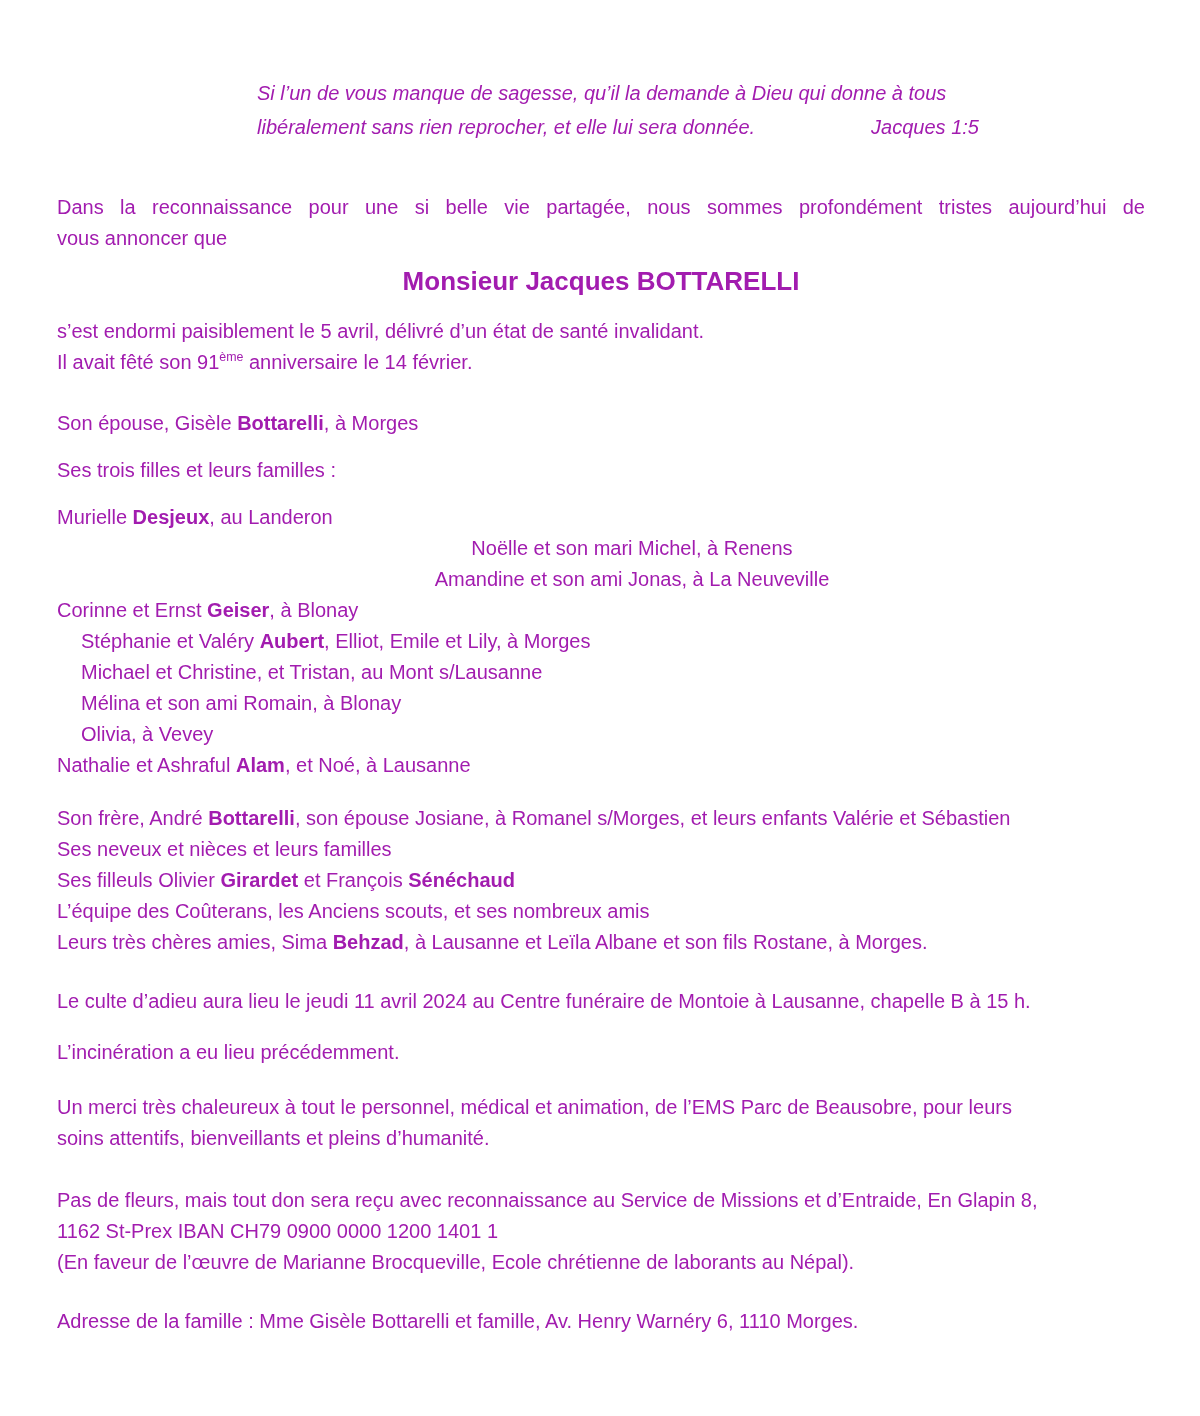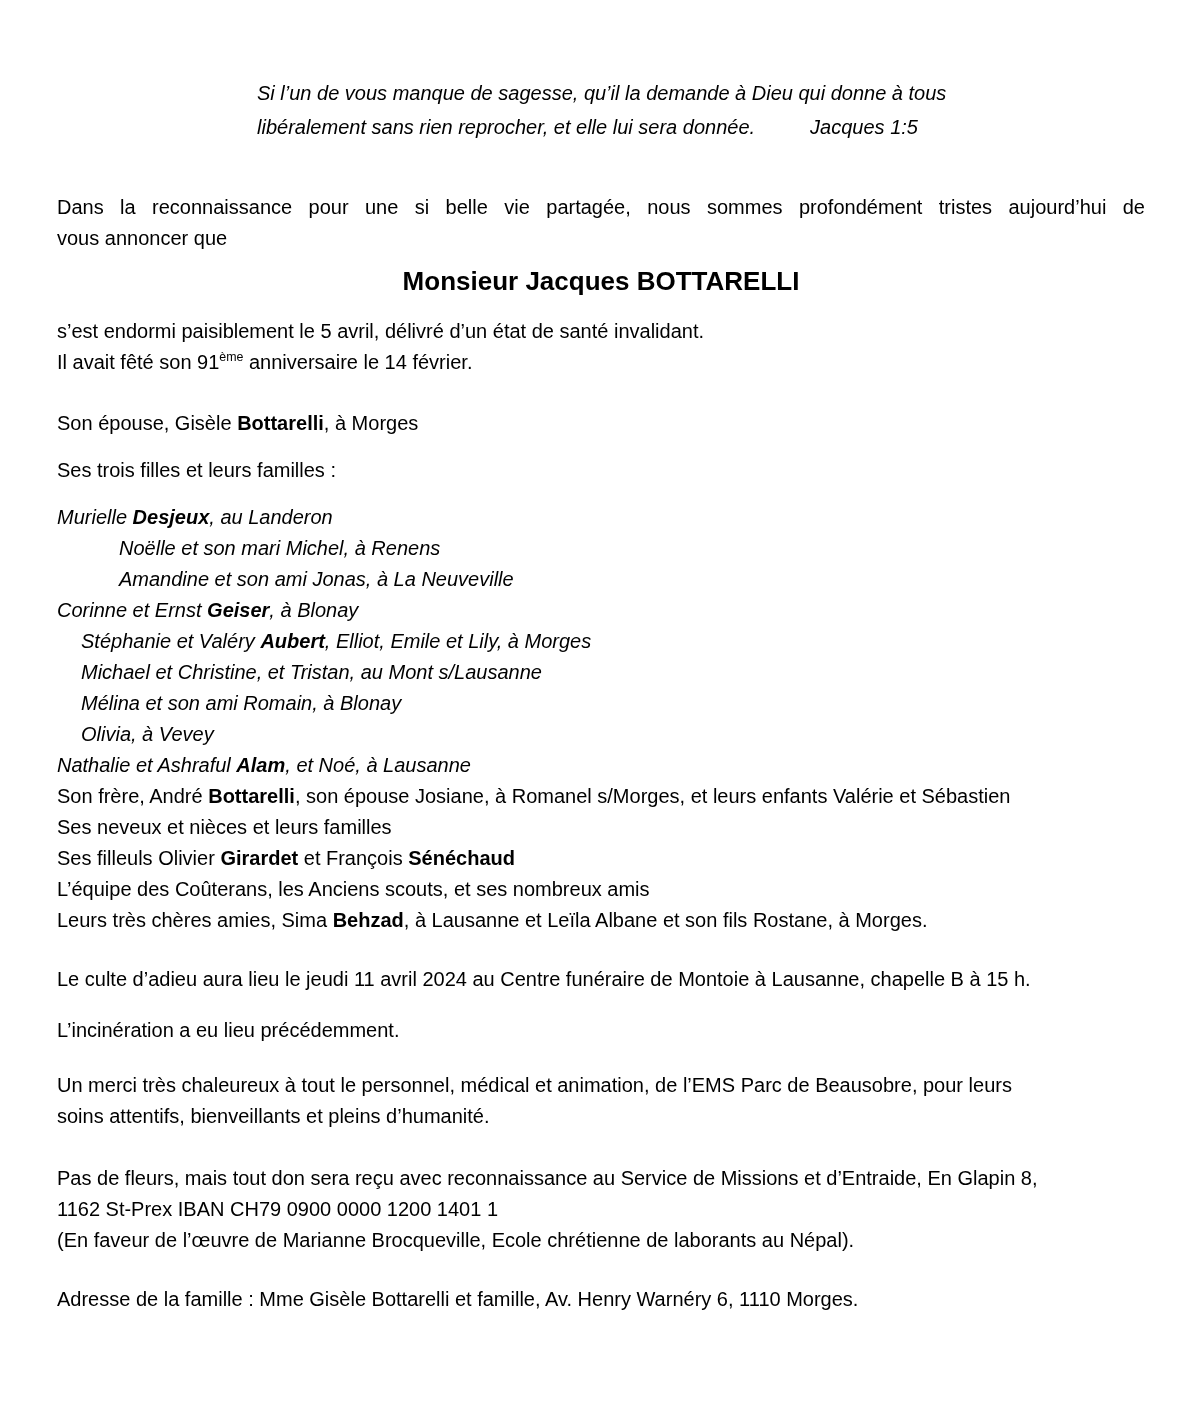--- a/index.html
+++ b/index.html
@@ -7,67 +7,67 @@
     padding: 0;
     background: #ffffff;
   }
   .page {
     position: relative;
     width: 1200px;
     height: 1416px;
     box-sizing: border-box;
     padding: 76px 55px 0 57px;
     background: #ffffff;
-    color: #000000;
+    color: #a21caf;
     font-family: "Liberation Sans", "DejaVu Sans", sans-serif;
     font-size: 20px;
     line-height: 31px;
     overflow: hidden;
   }
   .line { white-space: nowrap; }
   .b { font-weight: bold; text-align: center; }
   sup { font-size: 0.62em; line-height: 0; vertical-align: super; }
 
   
   .quote {
     margin-left: 200px;
     margin-bottom: 48px;
     font-style: italic;
     line-height: 34px;
   }
-  .quote-ref { margin-left: 55px; }
+  .quote-ref { margin-left: 116px; }
 
   
   .justify-line {
     text-align: justify;
     text-align-last: justify;
     white-space: normal;
   }
 
   .title {
     margin-top: 10px;
     text-align: center;
     font-weight: bold;
     font-size: 26px;
     line-height: 34px;
   }
 
   .para1   { margin-top: 18px; }
   .spouse  { margin-top: 30px; }
   .heading { margin-top: 16px; }
-  .family  { margin-top: 16px; font-style: italic; }
-  .relatives { }
+  .family  { margin-top: 16px; }
+  .relatives { margin-top: 22px; }
   .ceremony  { margin-top: 28px; }
   .cremation { margin-top: 20px; }
   .thanks    { margin-top: 24px; }
   .donations { margin-top: 31px; }
   .address   { margin-top: 28px; }
 
   .ind1 { padding-left: 24px; }
-  .ind2 { padding-left: 62px; }
+  .ind2 { padding-left: 62px; text-align: center; }
 </style>
 </head>
 <body>
 
 <div class="page">
 
   <div class="quote">
     <div class="line">Si l’un de vous manque de sagesse, qu’il la demande à Dieu qui donne à tous</div>
     <div class="line"><span>libéralement sans rien reprocher, et elle lui sera donnée.</span><span class="quote-ref">Jacques 1:5</span></div>
   </div>

